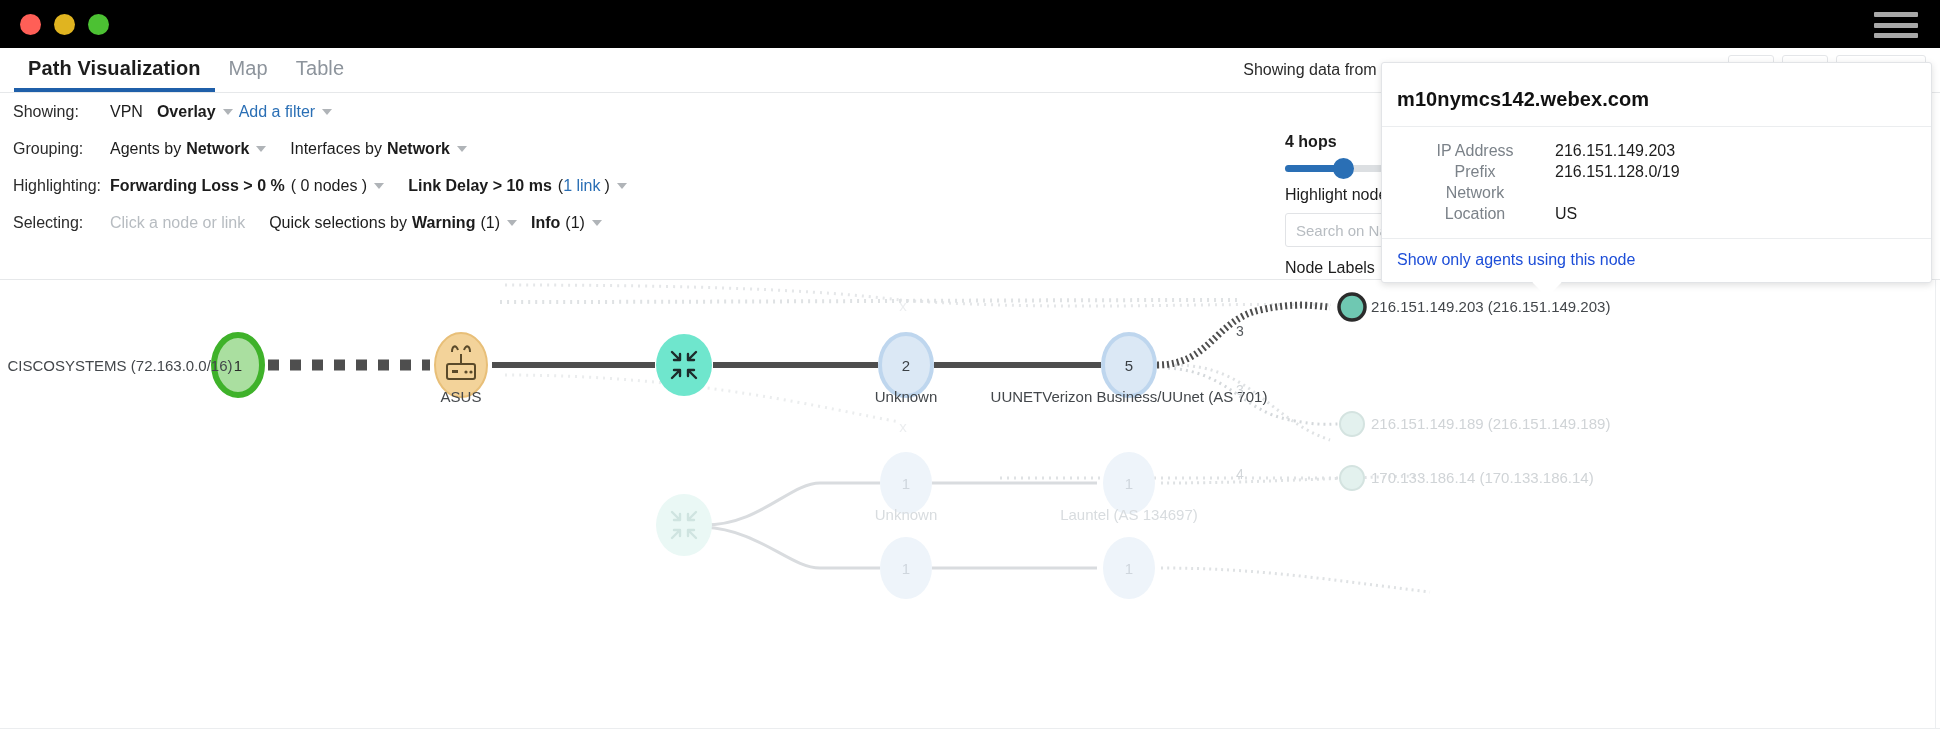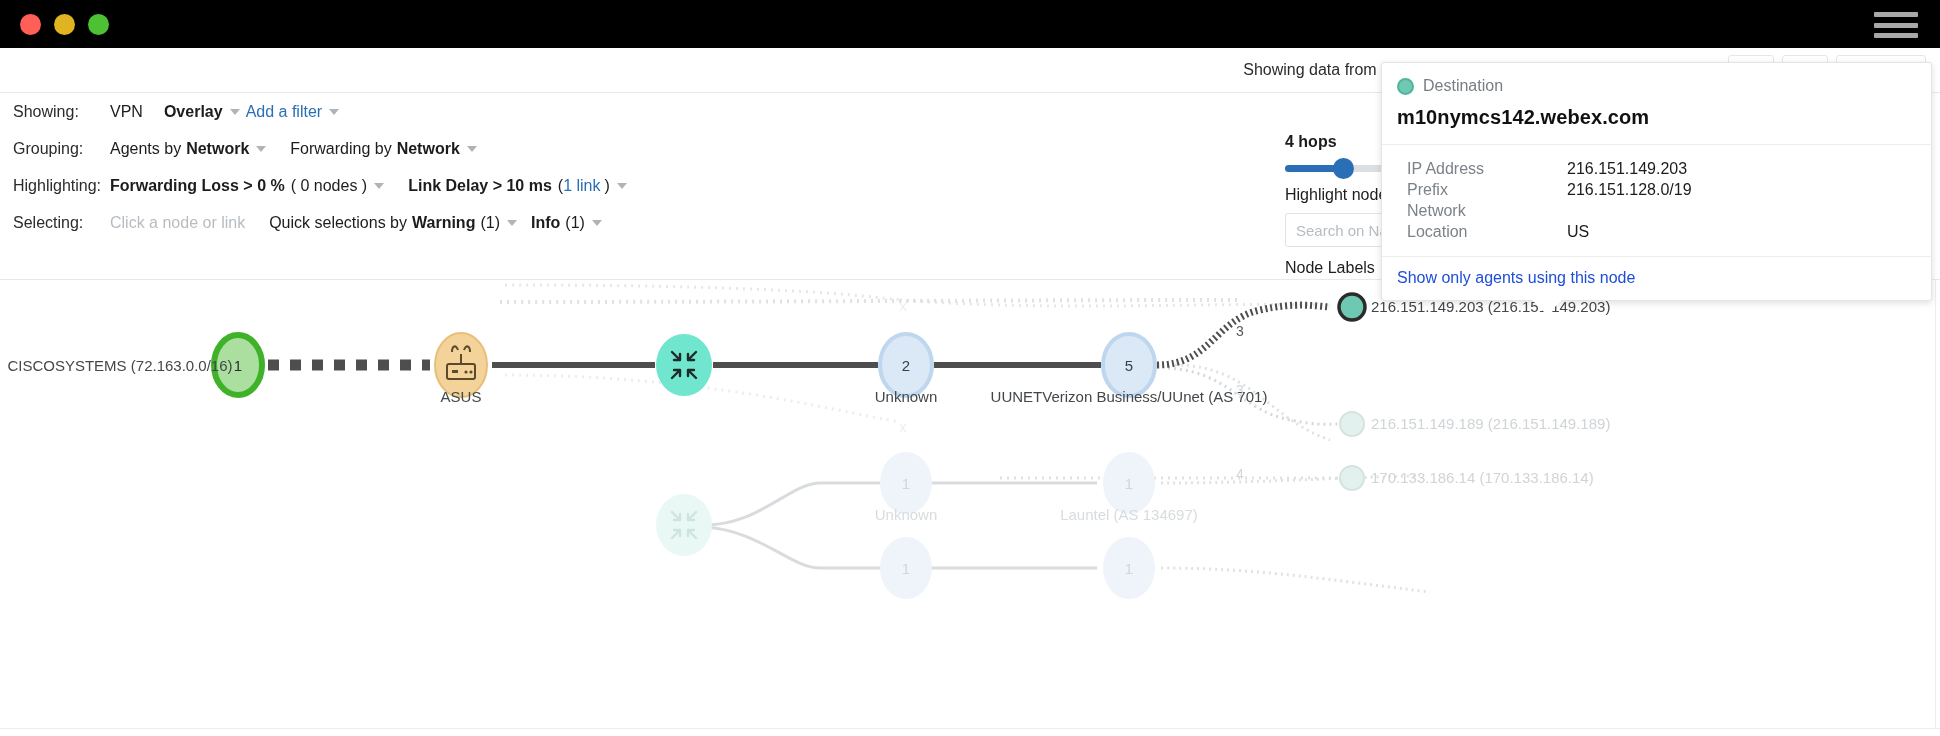--- a/index.html
+++ b/index.html
@@ -91,21 +91,21 @@
   .popover {
     position:absolute; left:1381px; top:62px; width:551px;
     background:#fff; border:1px solid #e2e4e7; border-radius:3px;
     box-shadow:0 2px 7px rgba(0,0,0,0.13); z-index:40;
   }
   .pop-head { padding:14px 15px 15px 15px; }
   .pop-kind { display:flex; align-items:center; gap:9px; font-size:16px; color:#767d85; }
   .pop-swatch { width:17px; height:17px; border-radius:50%; background:#6fc8b2; border:2px solid #4fb69e; }
   .pop-title { font-size:20px; font-weight:bold; color:#111; margin-top:11px; letter-spacing:0.1px; }
   .pop-div { height:1px; background:#ebedef; }
-  .pop-body { padding:13px 15px 14px 25px; }
+  .pop-body { padding:13px 15px 14px 13px;text-align:center; }
   .prow { display:flex; font-size:16px; line-height:21px; }
   .pk { width:160px; flex:0 0 160px; color:#7b8289; }
   .pv { color:#1c1c1c; }
   .pop-foot { border-top:1px solid #ebedef; padding:12px 15px 13px 15px; }
   .pop-foot a { color:#1d4ed8; font-size:16px; text-decoration:none; cursor:pointer; }
   .pop-tail {
     position:absolute; left:150px; bottom:-15px; width:30px; height:15px;
     background:#fff; clip-path:polygon(0 0, 100% 0, 50% 100%);
     border-left:1px solid #e2e4e7; border-right:1px solid #e2e4e7;
   }
@@ -125,58 +125,69 @@
       <span class="dot green"></span>
     </div>
     <div class="hamburger">
       <i></i>
         <i></i>
         <i></i>
     </div>
   </div>
 
   <div class="headerbar">
+    <div class="tabs">
+      <div class="tab active">
+        <span>Path Visualization</span>
+      </div>
+      <div class="tab">
+        <span>Map</span>
+      </div>
+      <div class="tab">
+        <span>Table</span>
+      </div>
+    </div>
 
     <div class="showing-data">
       <span>Showing data from</span>
       <span class="faded">Wed, Jun 1 23:10 - 23:11 UTC</span>
       <span class="faded">(17 hours ago)</span>
       <span class="timenav">
         <span class="navbtn">‹</span>
         <span class="navbtn">›</span>
         <span class="latestbtn">Latest→|</span>
       </span>
     </div>
   </div>
   <div class="hrule"></div>
 
   <div class="filters">
 
     <div class="frow">
       <div class="flabel">Showing:</div>
       <div class="fitem">
         <span>VPN</span>
-        <span class="b" style="margin-left:21px">Overlay</span>
+        <span class="b" style="margin-left:14px">Overlay</span>
         <span class="caret"></span>
       </div>
       <div class="fitem" style="margin-left:-18px">
         <span class="link">Add a filter</span>
         <span class="caret"></span>
       </div>
     </div>
 
     <div class="frow">
       <div class="flabel">Grouping:</div>
       <div class="fitem">
         <span>Agents by</span>
         <span class="b" style="margin-left:5px">Network</span>
         <span class="caret"></span>
       </div>
       <div class="fitem">
-        <span>Forwarding by</span>
+        <span>Interfaces by</span>
         <span class="b" style="margin-left:5px">Network</span>
         <span class="caret"></span>
       </div>
     </div>
 
     <div class="frow">
       <div class="flabel">Highlighting:</div>
       <div class="fitem">
         <span class="b">Forwarding Loss &gt; 0 %</span>
         <span style="margin-left:6px">( 0 nodes )</span>
@@ -359,24 +370,20 @@
       <text x="903" y="31" text-anchor="middle" font-size="15" fill="#eceef0">x</text>
       <text x="903" y="152" text-anchor="middle" font-size="15" fill="#eceef0">x</text>
     </svg>
   </div>
 
   <div class="vrule"></div>
   <div class="bottomrule"></div>
 
   <div class="popover">
     <div class="pop-head">
-      <div class="pop-kind">
-        <span class="pop-swatch"></span>
-        <span>Destination</span>
-      </div>
       <div class="pop-title">m10nymcs142.webex.com</div>
     </div>
     <div class="pop-div"></div>
     <div class="pop-body">
       <div class="prow">
         <span class="pk">IP Address</span>
         <span class="pv">216.151.149.203</span>
       </div>
       <div class="prow">
         <span class="pk">Prefix</span>

